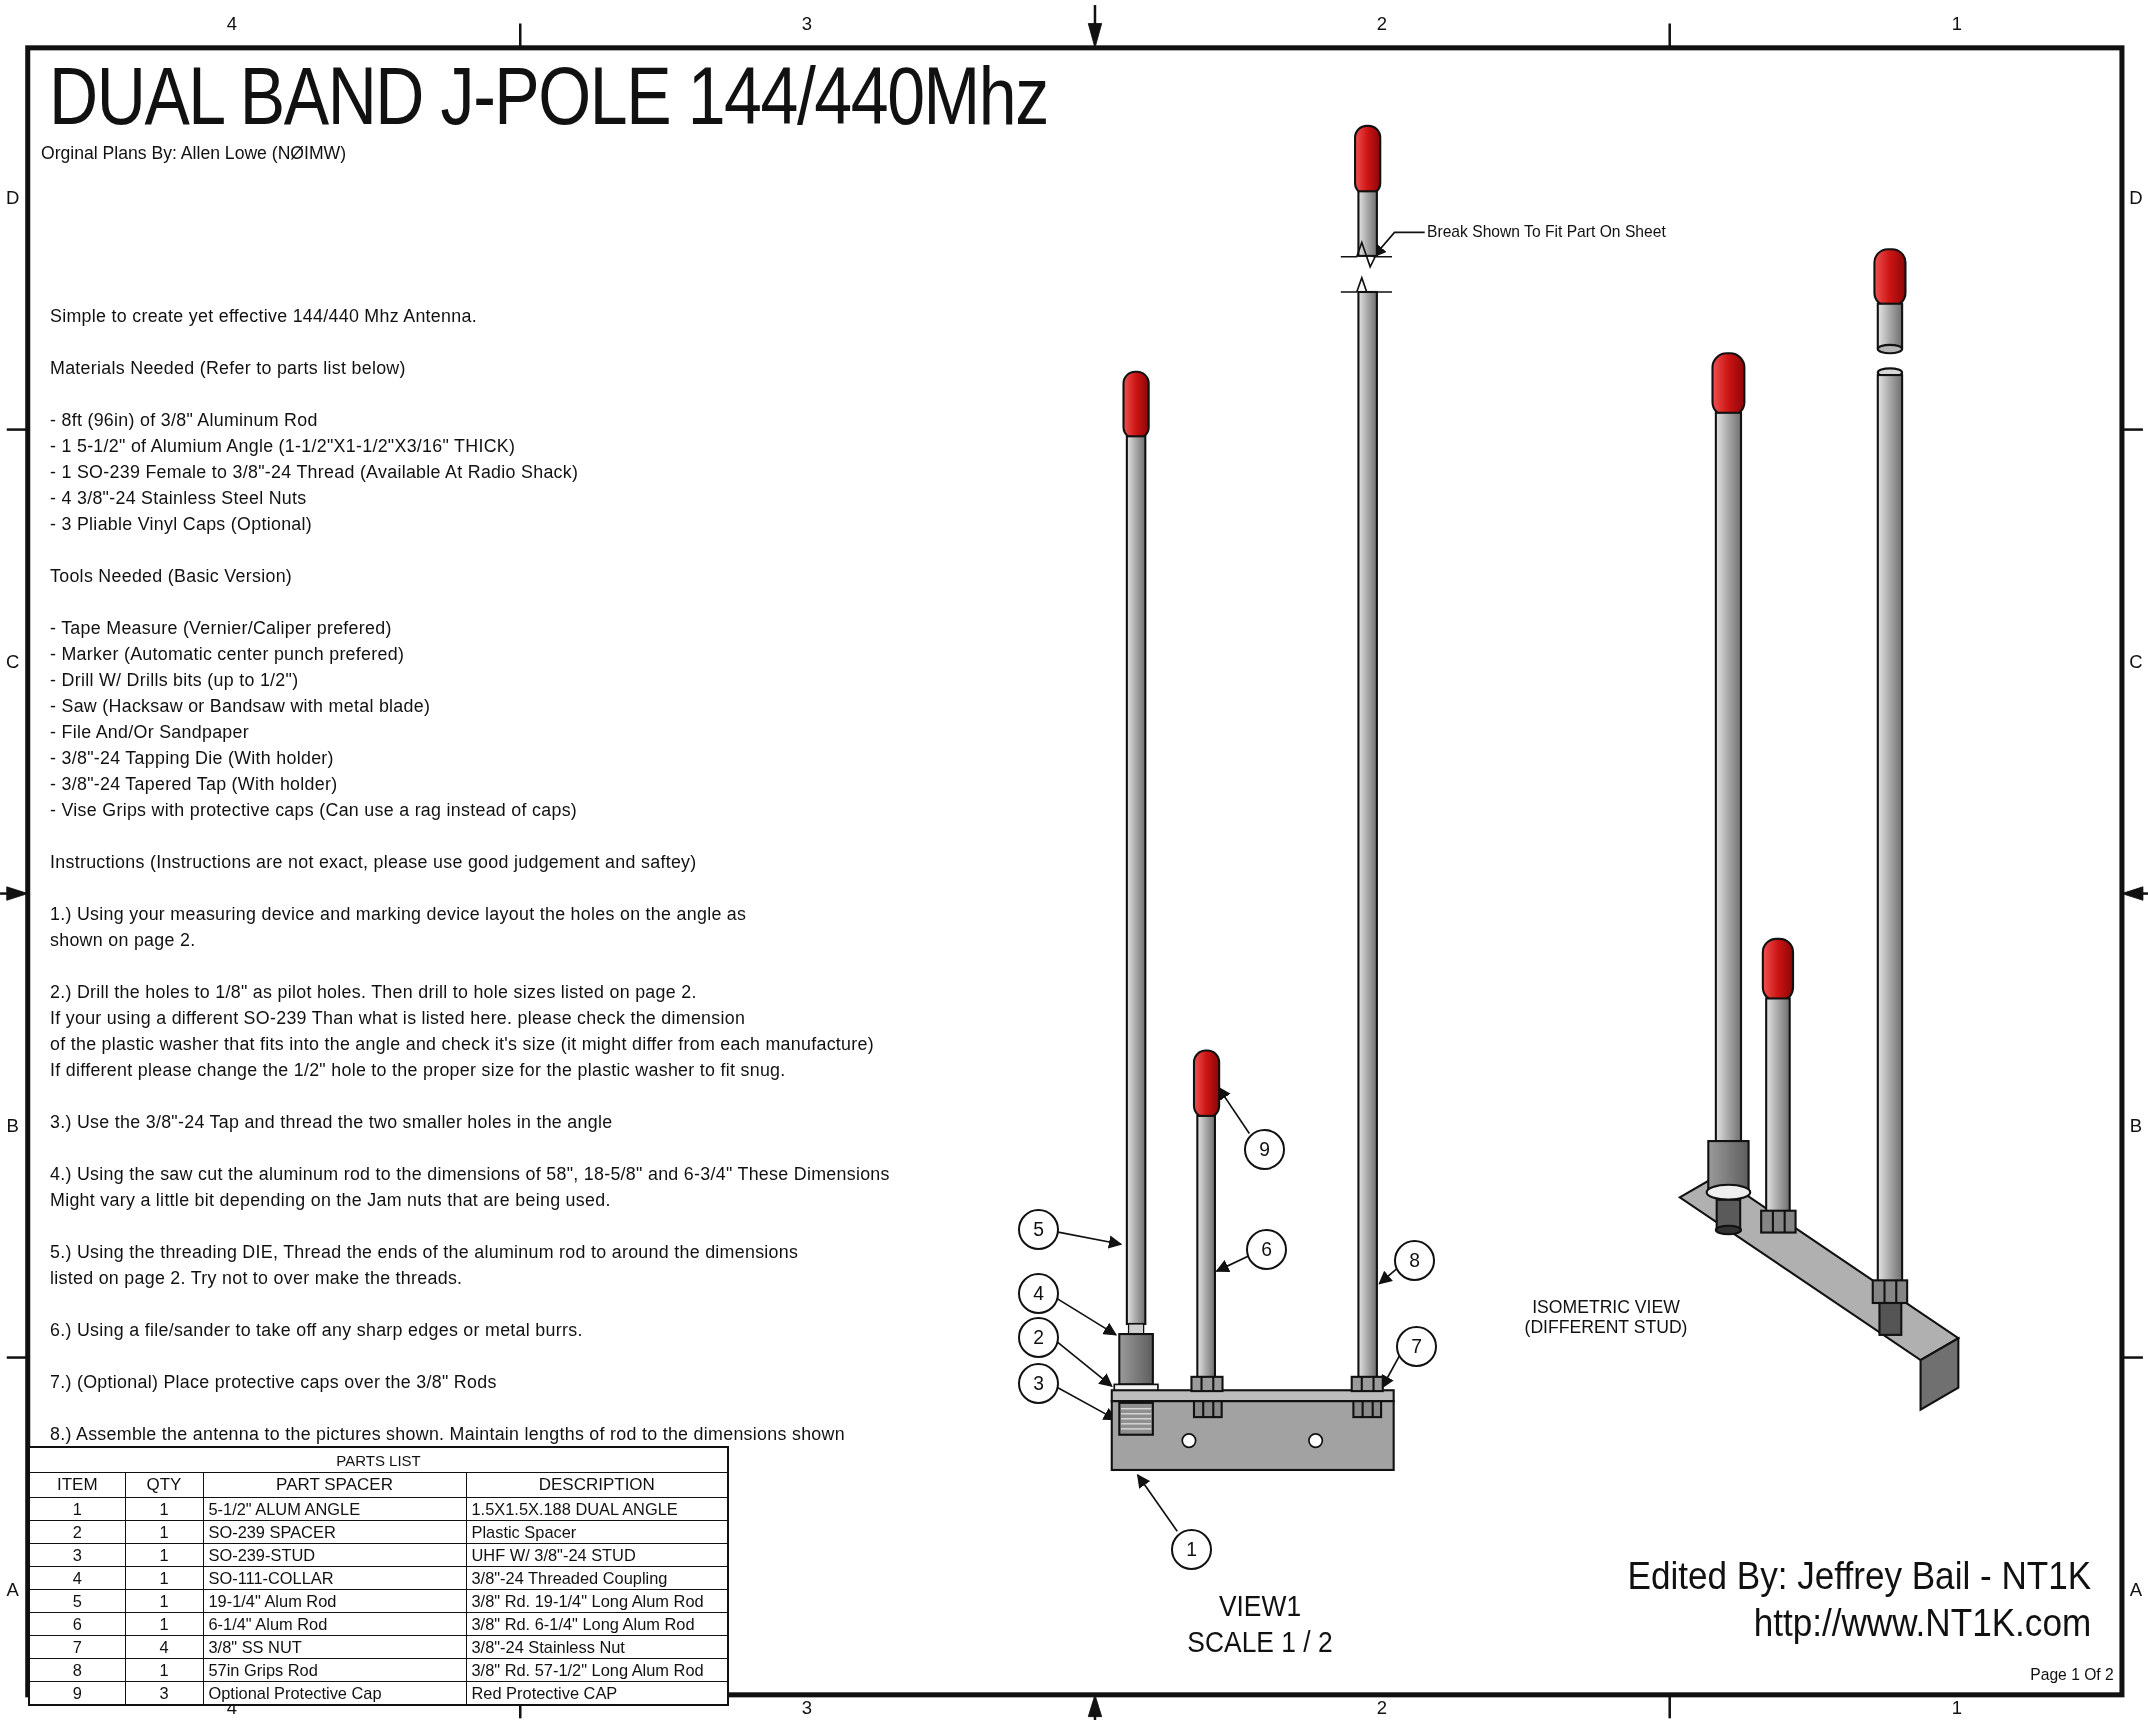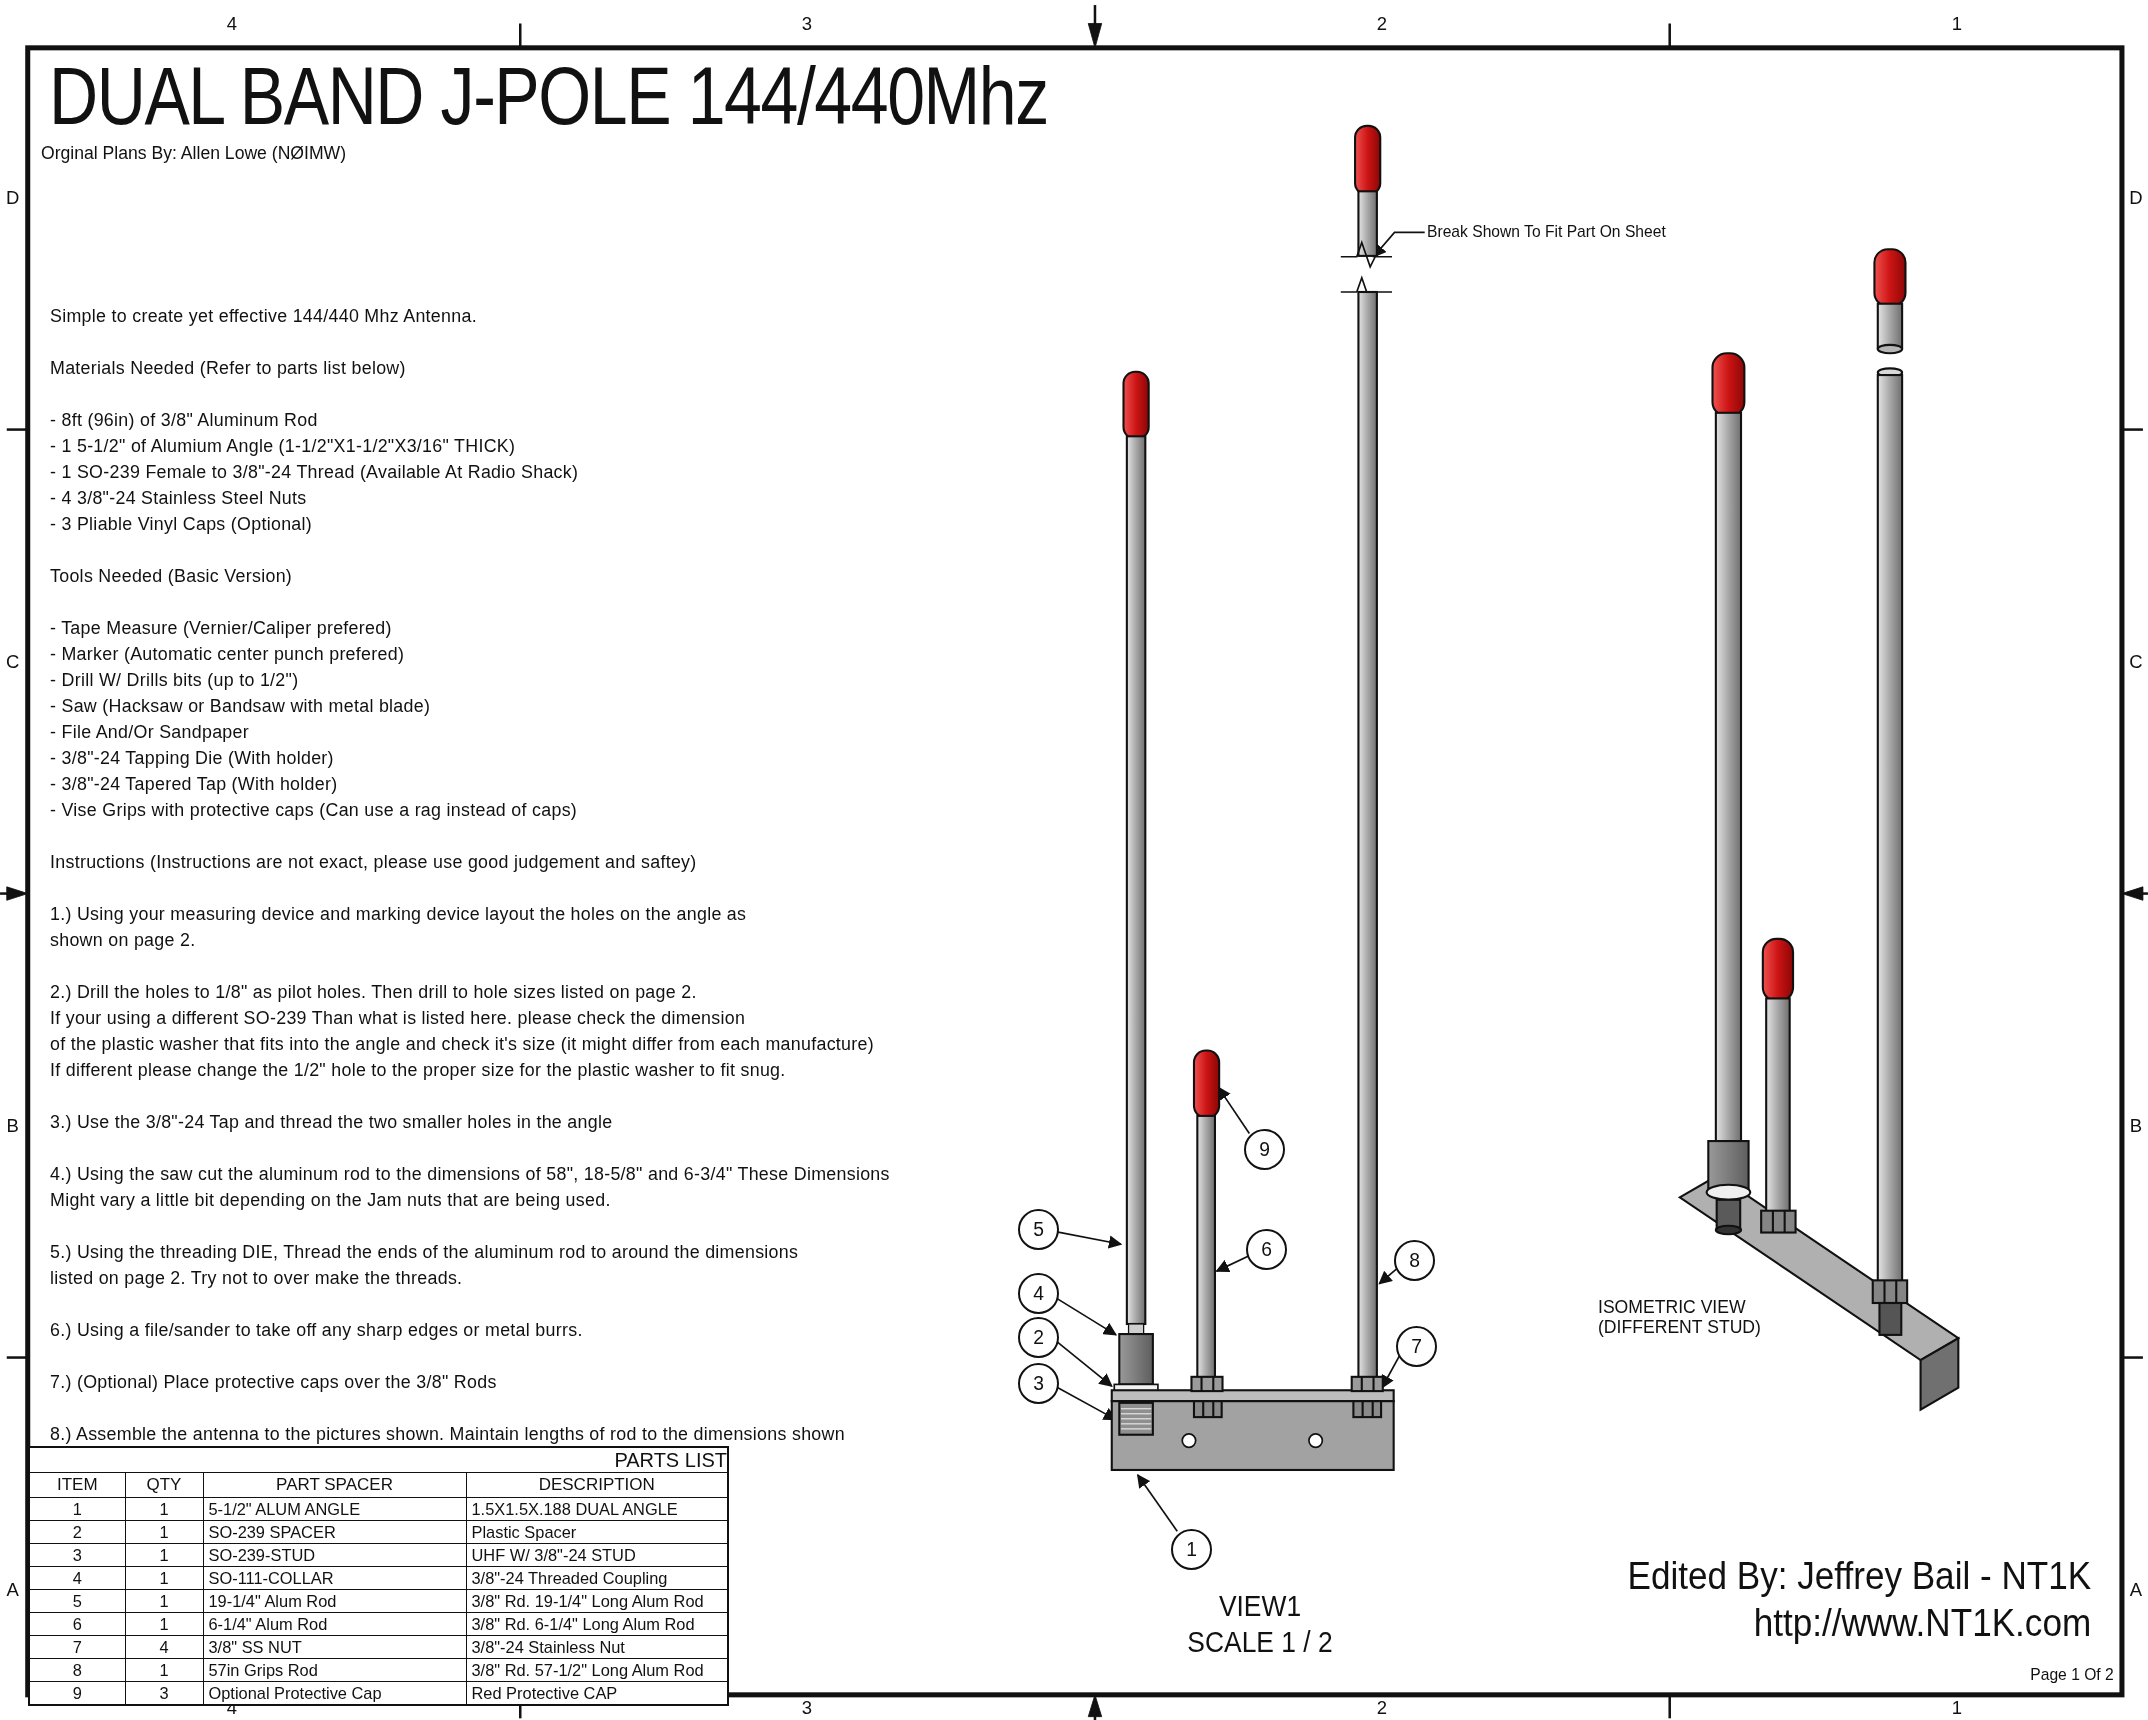--- a/index.html
+++ b/index.html
@@ -12,31 +12,31 @@
   #bodytext{left:50px;top:225px;font-size:18px;letter-spacing:0.3px;line-height:26px;
             transform:scaleX(0.99);transform-origin:left top;white-space:pre;}
   #bodytext .bline{height:26px;}
   
   .zone{font-size:18.5px;transform:translate(-50%,-50%);}
   
   #partstable{left:28px;top:1446px;width:699px;border:2.5px solid #111;border-collapse:collapse;
               background:#fff;table-layout:fixed;}
   #partstable td,#partstable th{border:1.7px solid #111;font-weight:normal;font-size:16.4px;
               padding:0 0 0 5px;height:22px;overflow:hidden;white-space:nowrap;}
-  #partstable .tt{text-align:right;font-size:20px;height:24px;padding:0;}
+  #partstable .tt{text-align:center;font-size:15px;height:24px;padding:0;}
   #partstable .hd{font-size:17px;height:24px;padding:0;}
   #partstable td.c0,#partstable td.c1{text-align:center;padding:0;}
   col.w0{width:96px}col.w1{width:78px}col.w2{width:263px}col.w3{width:262px}
   
   .balloon{width:37px;height:37px;border:2.1px solid #111;border-radius:50%;background:#fff;
            display:flex;align-items:center;justify-content:center;font-size:19.3px;}
   
   #view1cap{left:1134px;top:1588px;width:252px;text-align:center;font-size:30px;line-height:36px;
             transform:scaleX(0.88);transform-origin:center top;}
-  #isocap{left:1598px;top:1297px;width:260px;text-align:left;font-size:17.6px;line-height:20px;}
+  #isocap{left:1476px;top:1297px;width:260px;text-align:center;font-size:17.6px;line-height:20px;}
   #breaknote{left:1427px;top:222px;font-size:17px;transform:scaleX(0.92);transform-origin:left top;white-space:nowrap;}
   #editedby{right:57px;top:1552px;text-align:right;font-size:39px;line-height:47px;
             transform:scaleX(0.9);transform-origin:right top;white-space:nowrap;}
   #pagelabel{right:34px;top:1665px;font-size:17px;transform:scaleX(0.92);transform-origin:right top;}
 </style>
 </head>
 <body>
 
 <div id="sheet">
 

